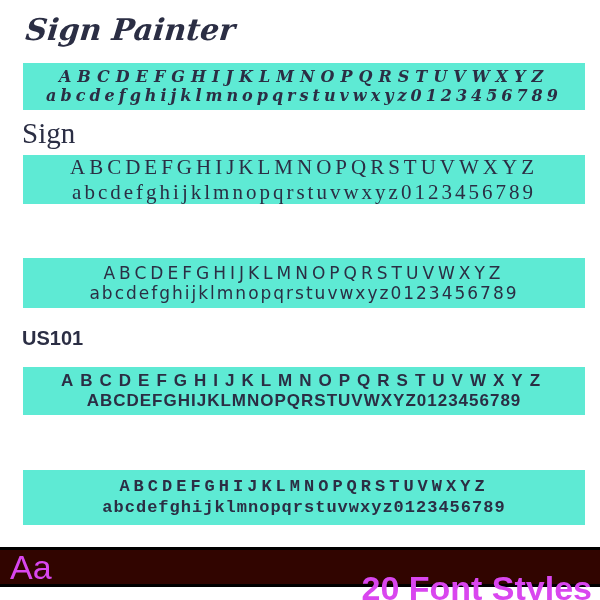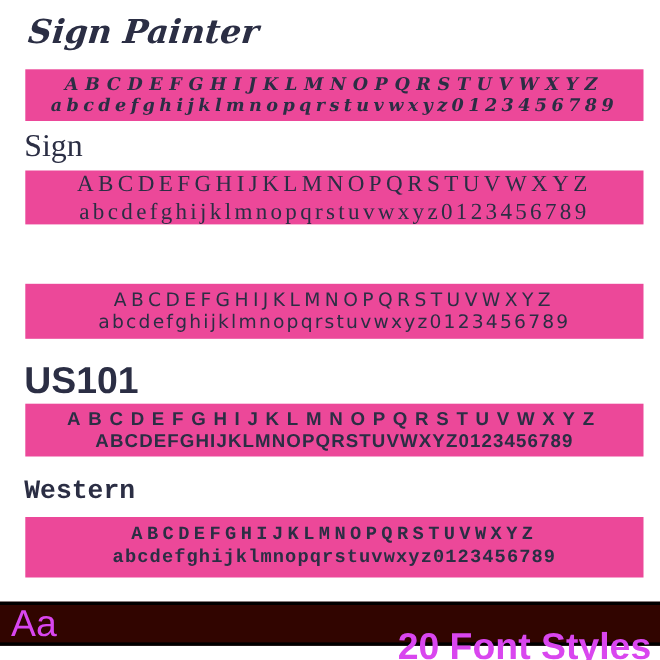--- a/index.html
+++ b/index.html
@@ -17,21 +17,21 @@
     left: 22px;
     margin: 0;
     color: #2b2e44;
     white-space: nowrap;
     font-weight: normal;
   }
   .sample-box {
     position: absolute;
     left: 23px;
     width: 562px;
-    background: #ec4899;
+    background: #5eead4;
     color: #2b2e44;
     text-align: center;
     white-space: nowrap;
     overflow: hidden;
     display: flex;
     flex-direction: column;
     justify-content: center;
   }
   .sample-row { line-height: 1.18; }
 
@@ -56,21 +56,21 @@
   .b-times .lower { font-size: 21px; letter-spacing: 3px; }
 
   
   .t-trebuchet { top: 221px; font-family: "DejaVu Sans", sans-serif; font-size: 28px; }
   .b-trebuchet { top: 258px; height: 50px; font-family: "DejaVu Sans", sans-serif; }
   .b-trebuchet .upper { font-size: 17px; letter-spacing: 4px; }
   .b-trebuchet .lower { font-size: 17px; letter-spacing: 2px; }
 
   
   .t-us101 { top: 327px; font-family: "Liberation Sans", sans-serif;
-    font-weight: bold; font-size: 34px; }
+    font-weight: bold; font-size: 20px; }
   .b-us101 { top: 367px; height: 48px;
     font-family: "Liberation Sans", sans-serif; font-weight: bold; }
   .b-us101 .upper { font-size: 17px; letter-spacing: 7px; }
   .b-us101 .lower { font-size: 17px; letter-spacing: 1px; }
 
   
   .t-western { top: 434px; font-family: "Liberation Mono", monospace;
     font-weight: bold; font-size: 24px; }
   .b-western { top: 470px; height: 55px;
     font-family: "Liberation Mono", monospace; font-weight: bold; }
@@ -125,21 +125,20 @@
     <div class="sample-row upper">ABCDEFGHIJKLMNOPQRSTUVWXYZ</div>
     <div class="sample-row lower">abcdefghijklmnopqrstuvwxyz0123456789</div>
   </div>
 
   <h2 class="font-title t-us101">US101</h2>
   <div class="sample-box b-us101">
     <div class="sample-row upper">ABCDEFGHIJKLMNOPQRSTUVWXYZ</div>
     <div class="sample-row lower">ABCDEFGHIJKLMNOPQRSTUVWXYZ0123456789</div>
   </div>
 
-  <h2 class="font-title t-western">Western</h2>
   <div class="sample-box b-western">
     <div class="sample-row upper">ABCDEFGHIJKLMNOPQRSTUVWXYZ</div>
     <div class="sample-row lower">abcdefghijklmnopqrstuvwxyz0123456789</div>
   </div>
 
   <div class="footer-bar">
     <span class="footer-left">Aa</span>
     <span class="footer-right">20 Font Styles</span>
   </div>
 

